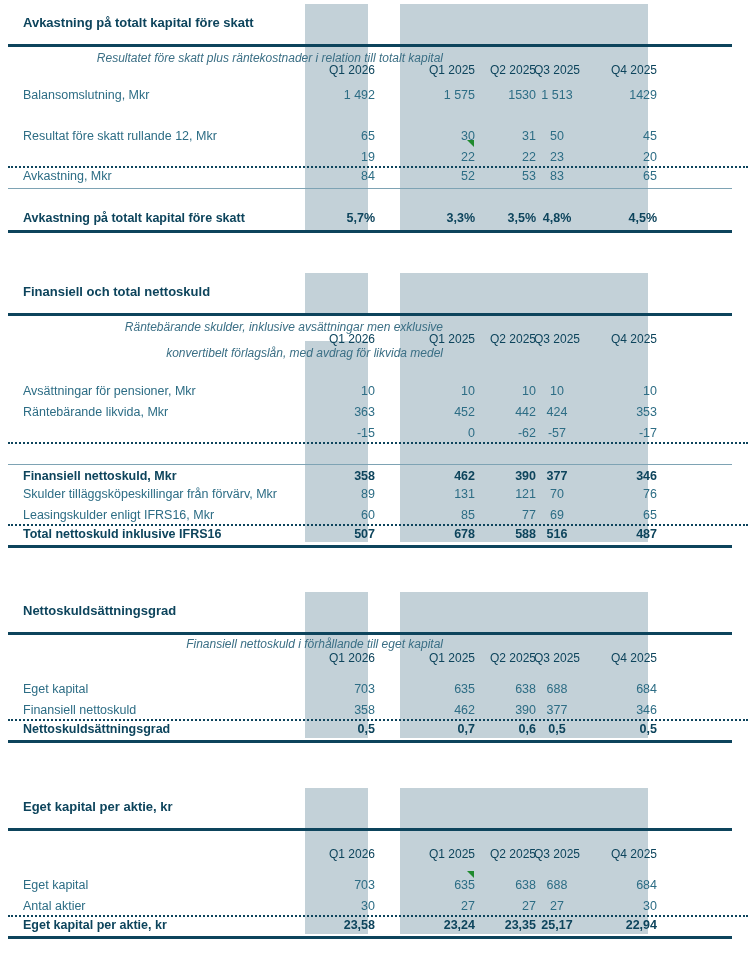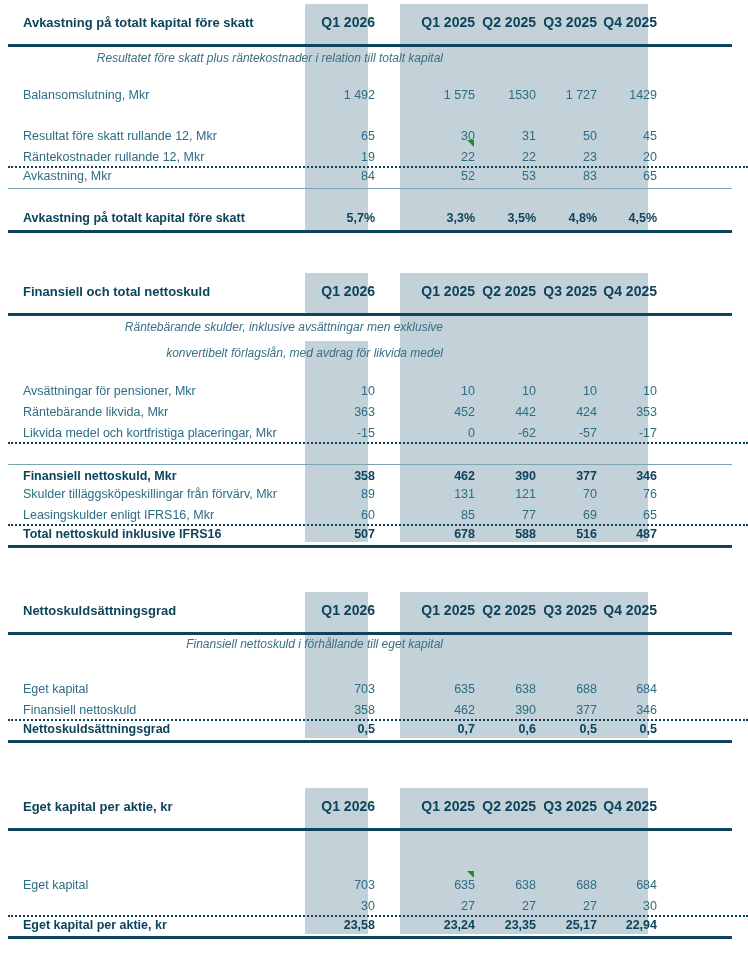--- a/index.html
+++ b/index.html
@@ -103,33 +103,34 @@
   .cell {
     position: absolute;
     top: 0;
     line-height: 21px;
     font-size: 12.5px;
     text-align: right;
     color: #2d6d85;
     white-space: nowrap;
   }
   .row.head .cell {
-    font-weight: bold;
-    font-size: 14px;
+    font-weight: normal;
+    font-size: 12px;
     color: #0d445c;
+    margin-top: 48px;
   }
   .row.total .cell {
     font-weight: bold;
     color: #0d445c;
   }
 
   .c0 { left: 283px; width: 80px; }
   .c1 { left: 383px; width: 80px; }
   .c2 { left: 444px; width: 80px; }
-  .c3 { left: 505px; width: 80px; }
+  .c3 { left: 505px; width: 80px; text-align: center; }
   .c4 { left: 565px; width: 80px; }
 
   
   .marker {
     position: absolute;
     width: 0;
     height: 0;
     border-top: 7px solid #1f8a2e;
     border-left: 7px solid transparent;
     z-index: 5;
@@ -157,37 +158,36 @@
 
     <div class="row note" style="top:48px;">
       <div class="label">Resultatet före skatt plus räntekostnader i relation till totalt kapital</div>
     </div>
 
     <div class="row" style="top:85px;">
       <div class="label">Balansomslutning, Mkr</div>
       <div class="cell c0">1 492</div>
       <div class="cell c1">1 575</div>
       <div class="cell c2">1530</div>
-      <div class="cell c3">1 727</div>
+      <div class="cell c3">1 513</div>
       <div class="cell c4">1429</div>
     </div>
 
     <div class="row" style="top:126px;">
       <div class="label">Resultat före skatt rullande 12, Mkr</div>
       <div class="cell c0">65</div>
       <div class="cell c1">30</div>
       <div class="cell c2">31</div>
       <div class="cell c3">50</div>
       <div class="cell c4">45</div>
     </div>
 
     <div class="marker" style="left:467px;top:140px;"></div>
 
     <div class="row" style="top:147px;">
-      <div class="label">Räntekostnader rullande 12, Mkr</div>
       <div class="cell c0">19</div>
       <div class="cell c1">22</div>
       <div class="cell c2">22</div>
       <div class="cell c3">23</div>
       <div class="cell c4">20</div>
     </div>
 
     <div class="rule-dotted" style="top:166px;"></div>
 
     <div class="row" style="top:166px;">
@@ -248,21 +248,20 @@
     <div class="row" style="top:133px;">
       <div class="label">Räntebärande likvida, Mkr</div>
       <div class="cell c0">363</div>
       <div class="cell c1">452</div>
       <div class="cell c2">442</div>
       <div class="cell c3">424</div>
       <div class="cell c4">353</div>
     </div>
 
     <div class="row" style="top:154px;">
-      <div class="label">Likvida medel och kortfristiga placeringar, Mkr</div>
       <div class="cell c0">-15</div>
       <div class="cell c1">0</div>
       <div class="cell c2">-62</div>
       <div class="cell c3">-57</div>
       <div class="cell c4">-17</div>
     </div>
 
     <div class="rule-dotted" style="top:173px;"></div>
 
     <div class="row total" style="top:173px;margin-top:24px;">
@@ -377,20 +376,21 @@
     <div class="row" style="top:91px;">
       <div class="label">Eget kapital</div>
       <div class="cell c0">703</div>
       <div class="cell c1">635</div>
       <div class="cell c2">638</div>
       <div class="cell c3">688</div>
       <div class="cell c4">684</div>
     </div>
 
     <div class="row" style="top:112px;">
+      <div class="label">Antal aktier</div>
       <div class="cell c0">30</div>
       <div class="cell c1">27</div>
       <div class="cell c2">27</div>
       <div class="cell c3">27</div>
       <div class="cell c4">30</div>
     </div>
 
     <div class="rule-dotted" style="top:131px;"></div>
 
     <div class="row total" style="top:131px;">

